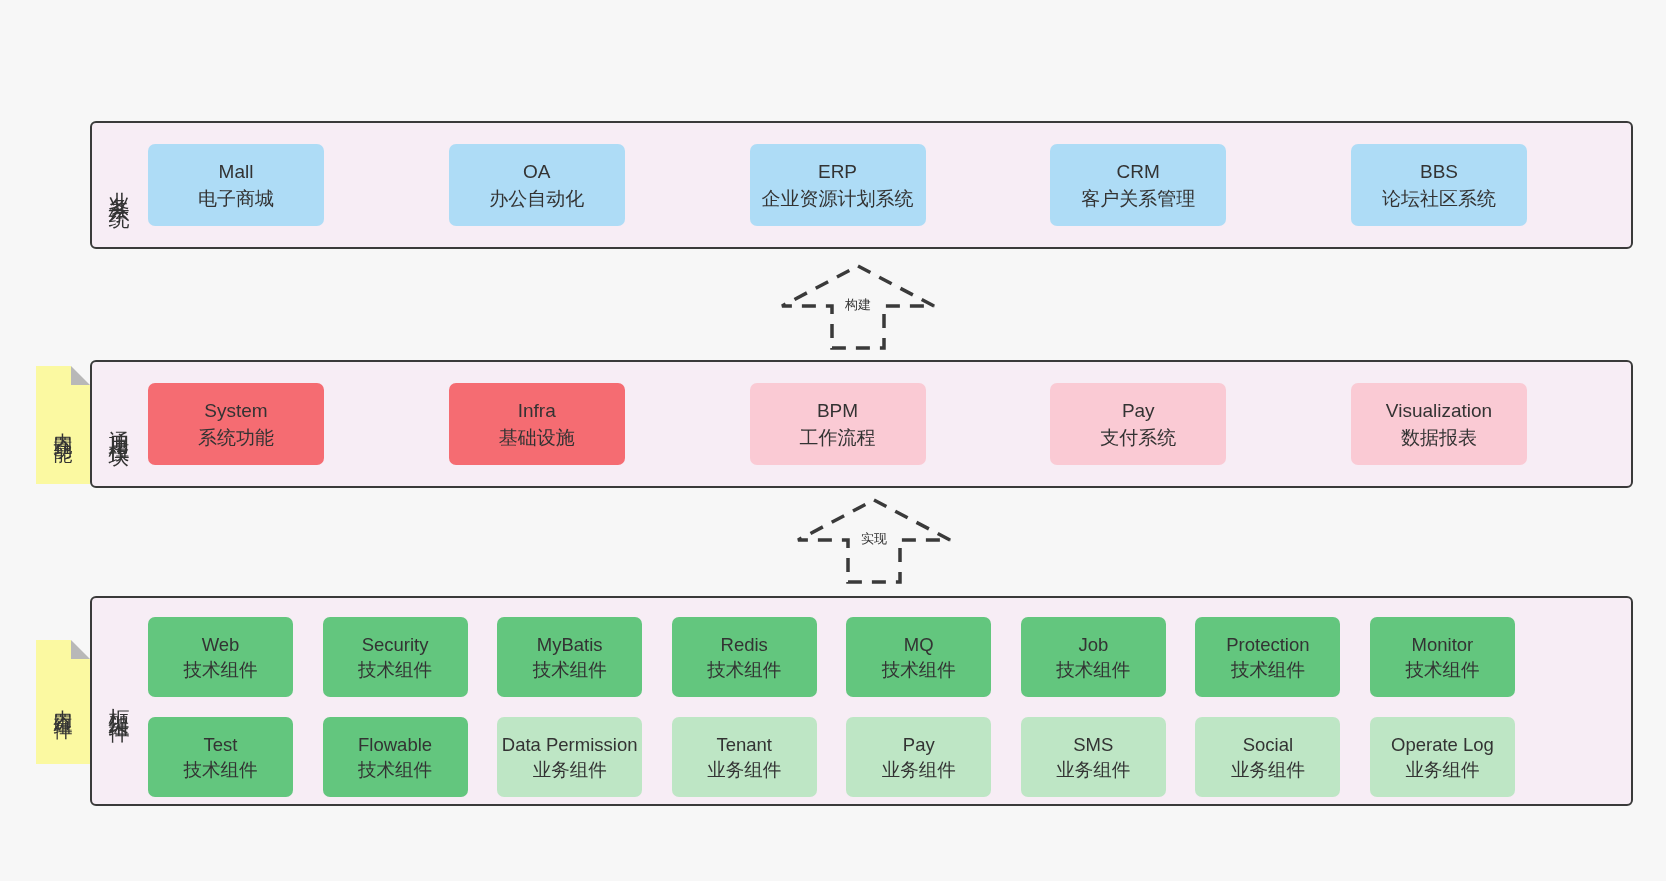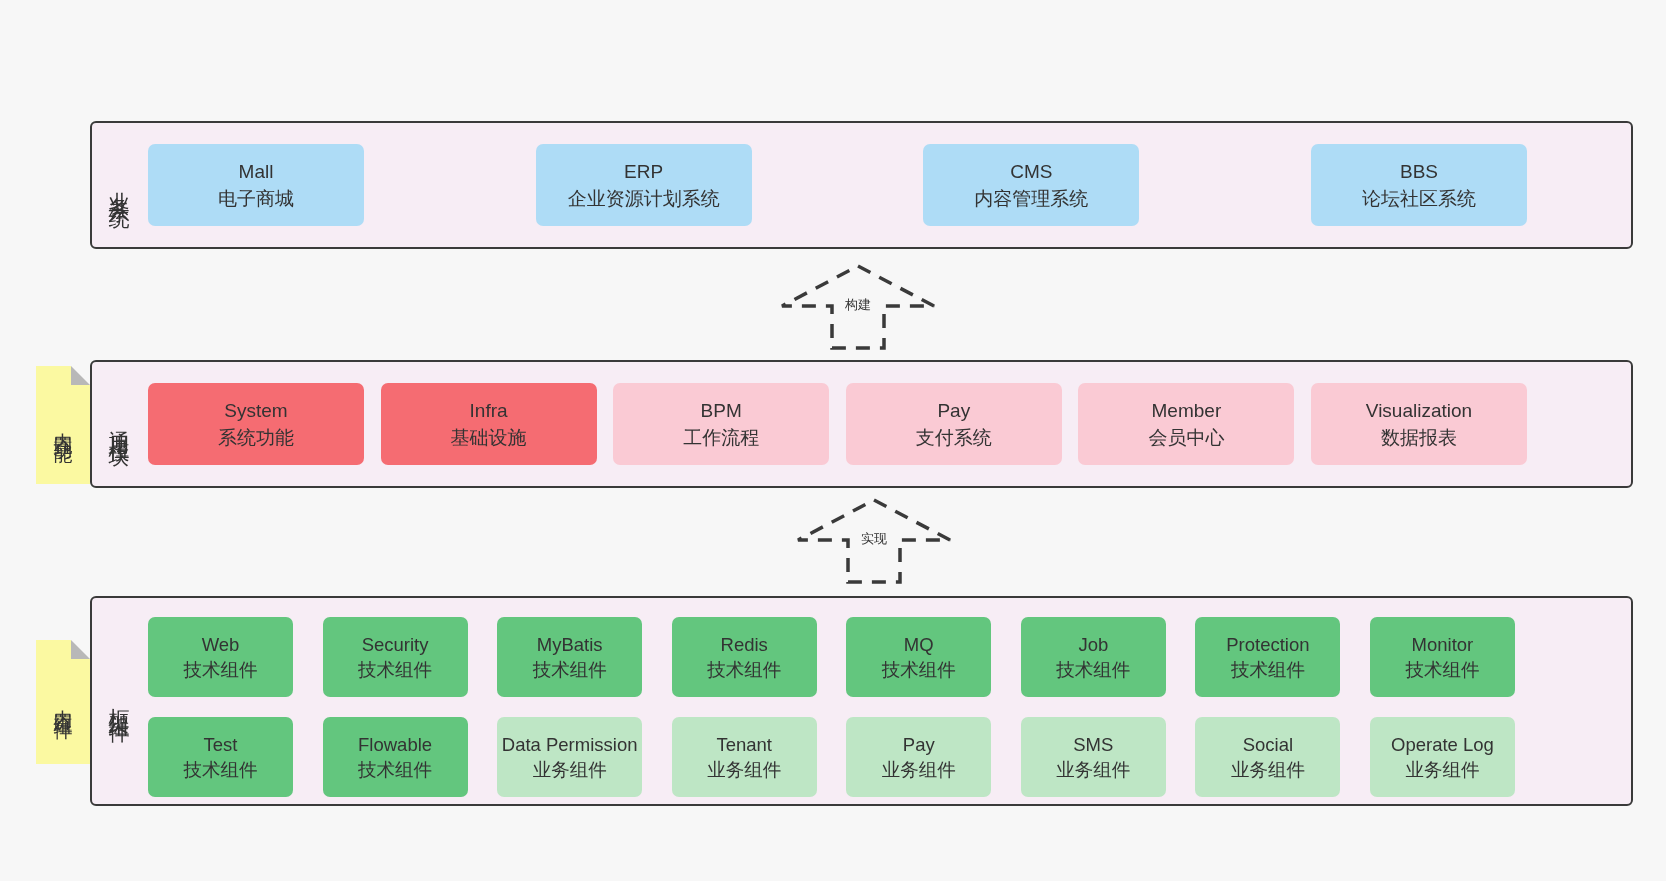--- a/index.html
+++ b/index.html
@@ -41,21 +41,21 @@
     color: var(--text, #333333);
   }
 
   .box-row {
     position: absolute;
     left: 56px; right: 104px; top: 0; bottom: 0;
     display: flex;
     align-items: center;
     justify-content: space-between;
   }
-  #layer-1 .box, #layer-2 .box { width: 216px; height: 82px; }
+  #layer-1 .box, #layer-2 .box { width: 176px; height: 82px; }
   #layer-3 .box-row { top: auto; bottom: auto; height: 86px; right: 116px; }
   #layer-3 .box-row.row-1 { top: 16px; }
   #layer-3 .box-row.row-2 { top: 116px; }
   #layer-3 .box { width: 145px; height: 80px; font-size: 18.5px; line-height: 25px; }
 
   .box {
     display: flex;
     flex-direction: column;
     align-items: center;
     justify-content: center;
@@ -131,26 +131,30 @@
 <div class="canvas">
 
   <div class="layer" id="layer-1">
     <div class="v-label">业务系统</div>
     <div class="box-row">
         <div class="box type-blue">
           <div class="box-name">Mall</div>
           <div class="box-desc">电子商城</div>
         </div>
         <div class="box type-blue">
+          <div class="box-name">OA</div>
+          <div class="box-desc">办公自动化</div>
+        </div>
+        <div class="box type-blue">
           <div class="box-name">ERP</div>
           <div class="box-desc">企业资源计划系统</div>
         </div>
         <div class="box type-blue">
-          <div class="box-name">CMS</div>
-          <div class="box-desc">内容管理系统</div>
+          <div class="box-name">CRM</div>
+          <div class="box-desc">客户关系管理</div>
         </div>
         <div class="box type-blue">
           <div class="box-name">BBS</div>
           <div class="box-desc">论坛社区系统</div>
         </div>
       </div>
   </div>
 
   <div class="arrow" id="arrow-1">
     <svg viewBox="0 0 156 86">
@@ -172,24 +176,20 @@
         </div>
         <div class="box type-pink">
           <div class="box-name">BPM</div>
           <div class="box-desc">工作流程</div>
         </div>
         <div class="box type-pink">
           <div class="box-name">Pay</div>
           <div class="box-desc">支付系统</div>
         </div>
         <div class="box type-pink">
-          <div class="box-name">Member</div>
-          <div class="box-desc">会员中心</div>
-        </div>
-        <div class="box type-pink">
           <div class="box-name">Visualization</div>
           <div class="box-desc">数据报表</div>
         </div>
       </div>
   </div>
 
   <div class="note" id="note-1">
     <div class="note-text">内置功能</div>
     <div class="note-fold"></div>
   </div>

